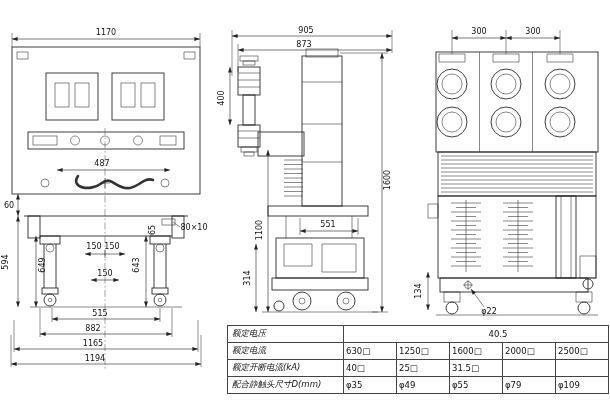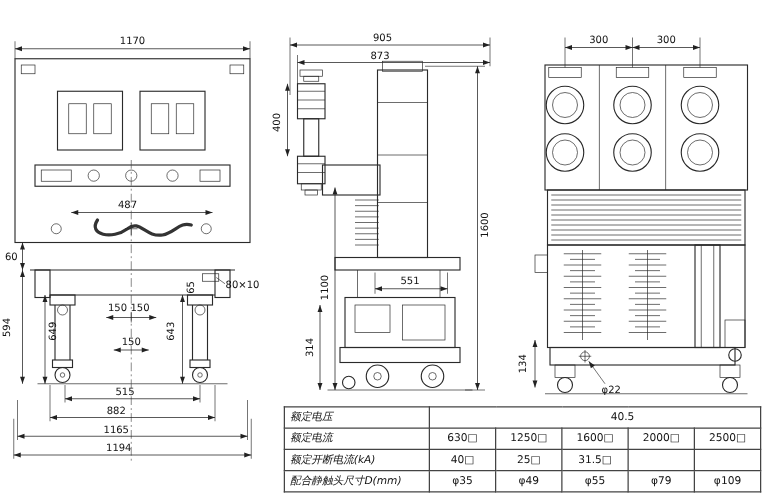--- a/index.html
+++ b/index.html
@@ -8,21 +8,21 @@
   .canvas { position:relative; width:610px; height:402px; background:#fff; overflow:hidden;margin-top:20px; }
   .canvas > svg { position:absolute; left:0; top:0; }
   .ol   { fill:none; stroke:#2a2a2a; stroke-width:0.9; }
   .thin { fill:none; stroke:#2a2a2a; stroke-width:0.55; }
   .dim  { fill:none; stroke:#222; stroke-width:0.6; }
   .ext  { fill:none; stroke:#222; stroke-width:0.5; }
   .ctr  { fill:none; stroke:#444; stroke-width:0.5; stroke-dasharray:7 2.5 1.5 2.5; }
   .cable{ fill:none; stroke:#333; stroke-width:2.6; stroke-linecap:round; }
   .dimtext { font-family:"DejaVu Sans",sans-serif; font-size:8px; fill:#111; text-anchor:middle; }
   .spec { position:absolute; left:227px; top:305px; width:381px; border-collapse:collapse; table-layout:fixed; background:#fff; }
-  .spec td { border:1px solid #444; font-size:8.5px; color:#111; height:17px; padding:0 2px; text-align:center; overflow:hidden; white-space:nowrap; }
+  .spec td { border:1px solid #444; font-size:8.5px; color:#111; height:17px; padding:0 2px; overflow:hidden; white-space:nowrap; }
   .spec td.lbl { text-align:left; padding-left:4px;font-style:italic; }
   .spec td.merged { text-align:center; padding-left:46px; }
 </style>
 </head>
 <body>
 
 <div class="canvas">
 
 <svg width="610" height="402" viewBox="0 0 610 402">
   <defs>

